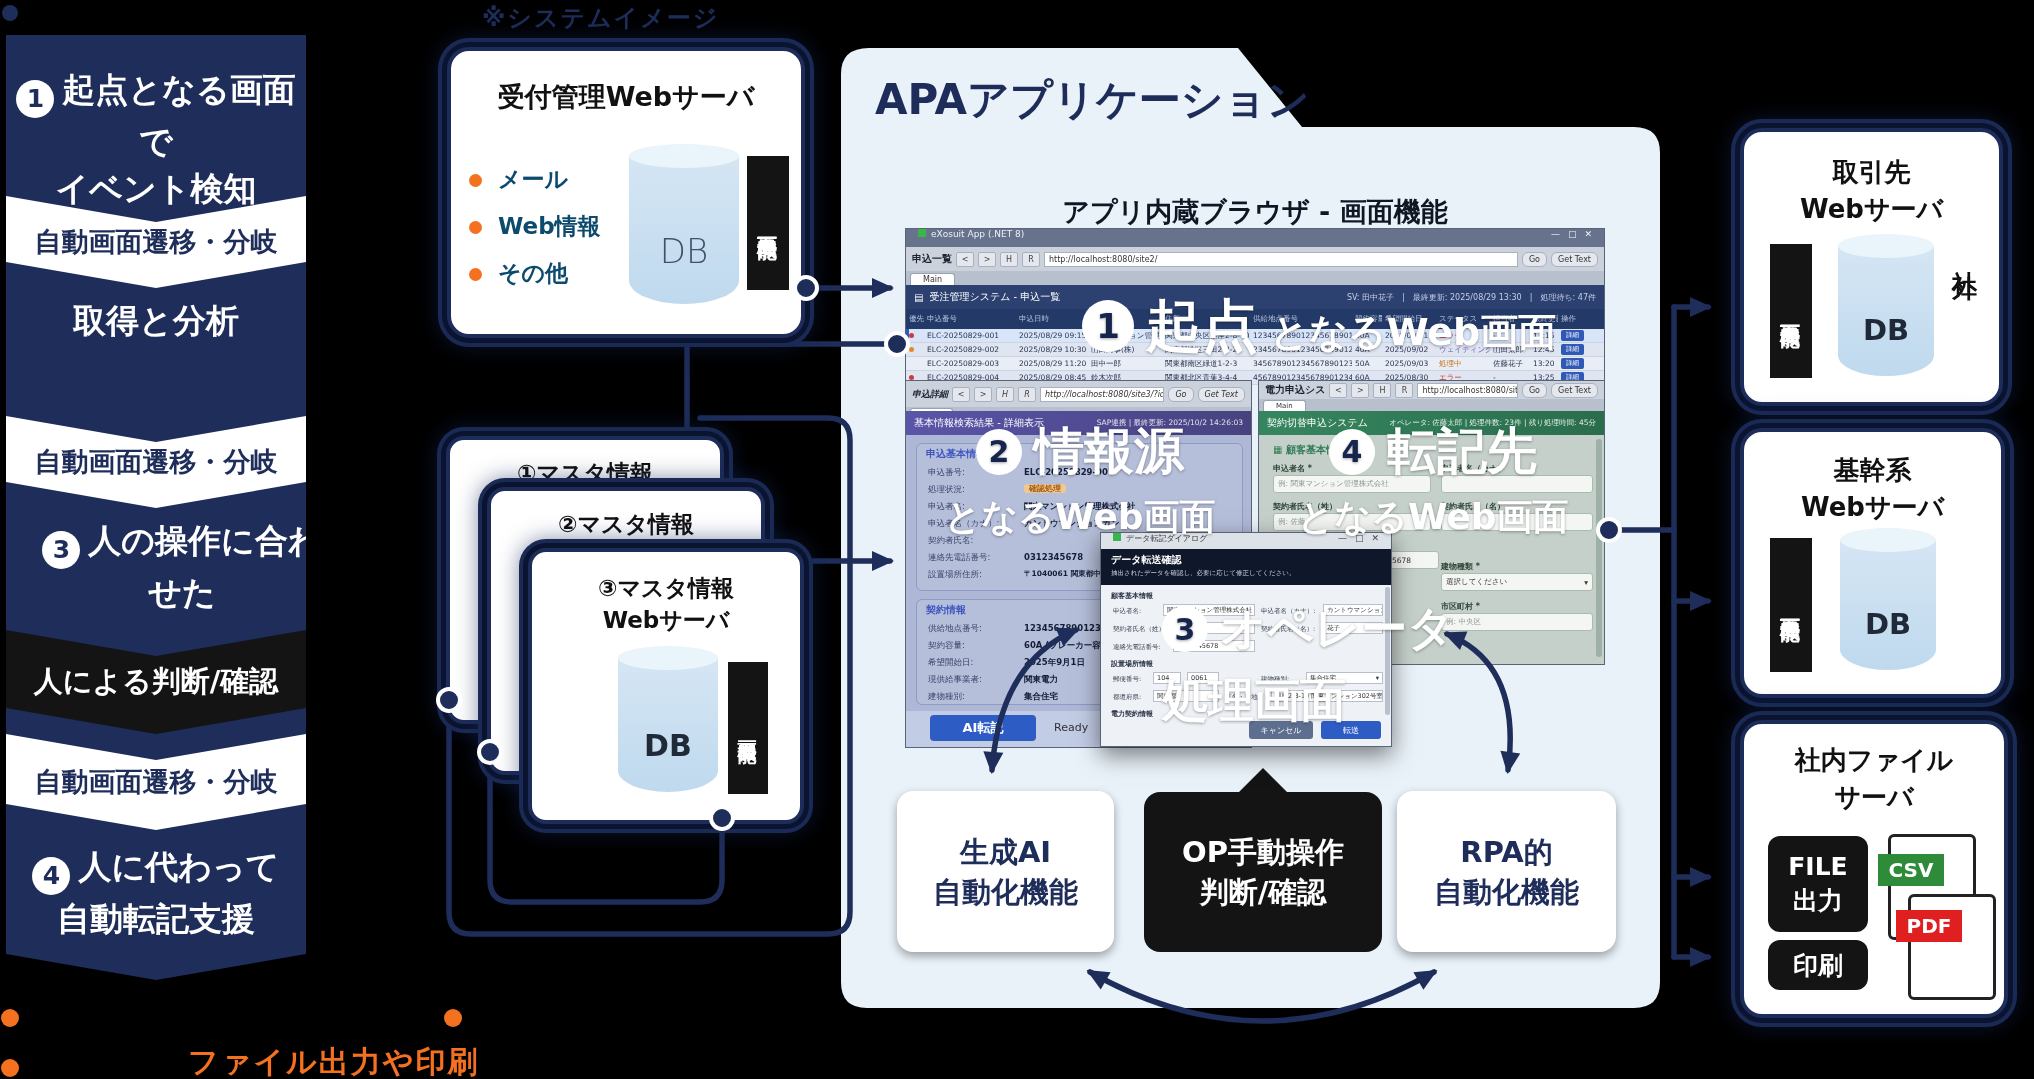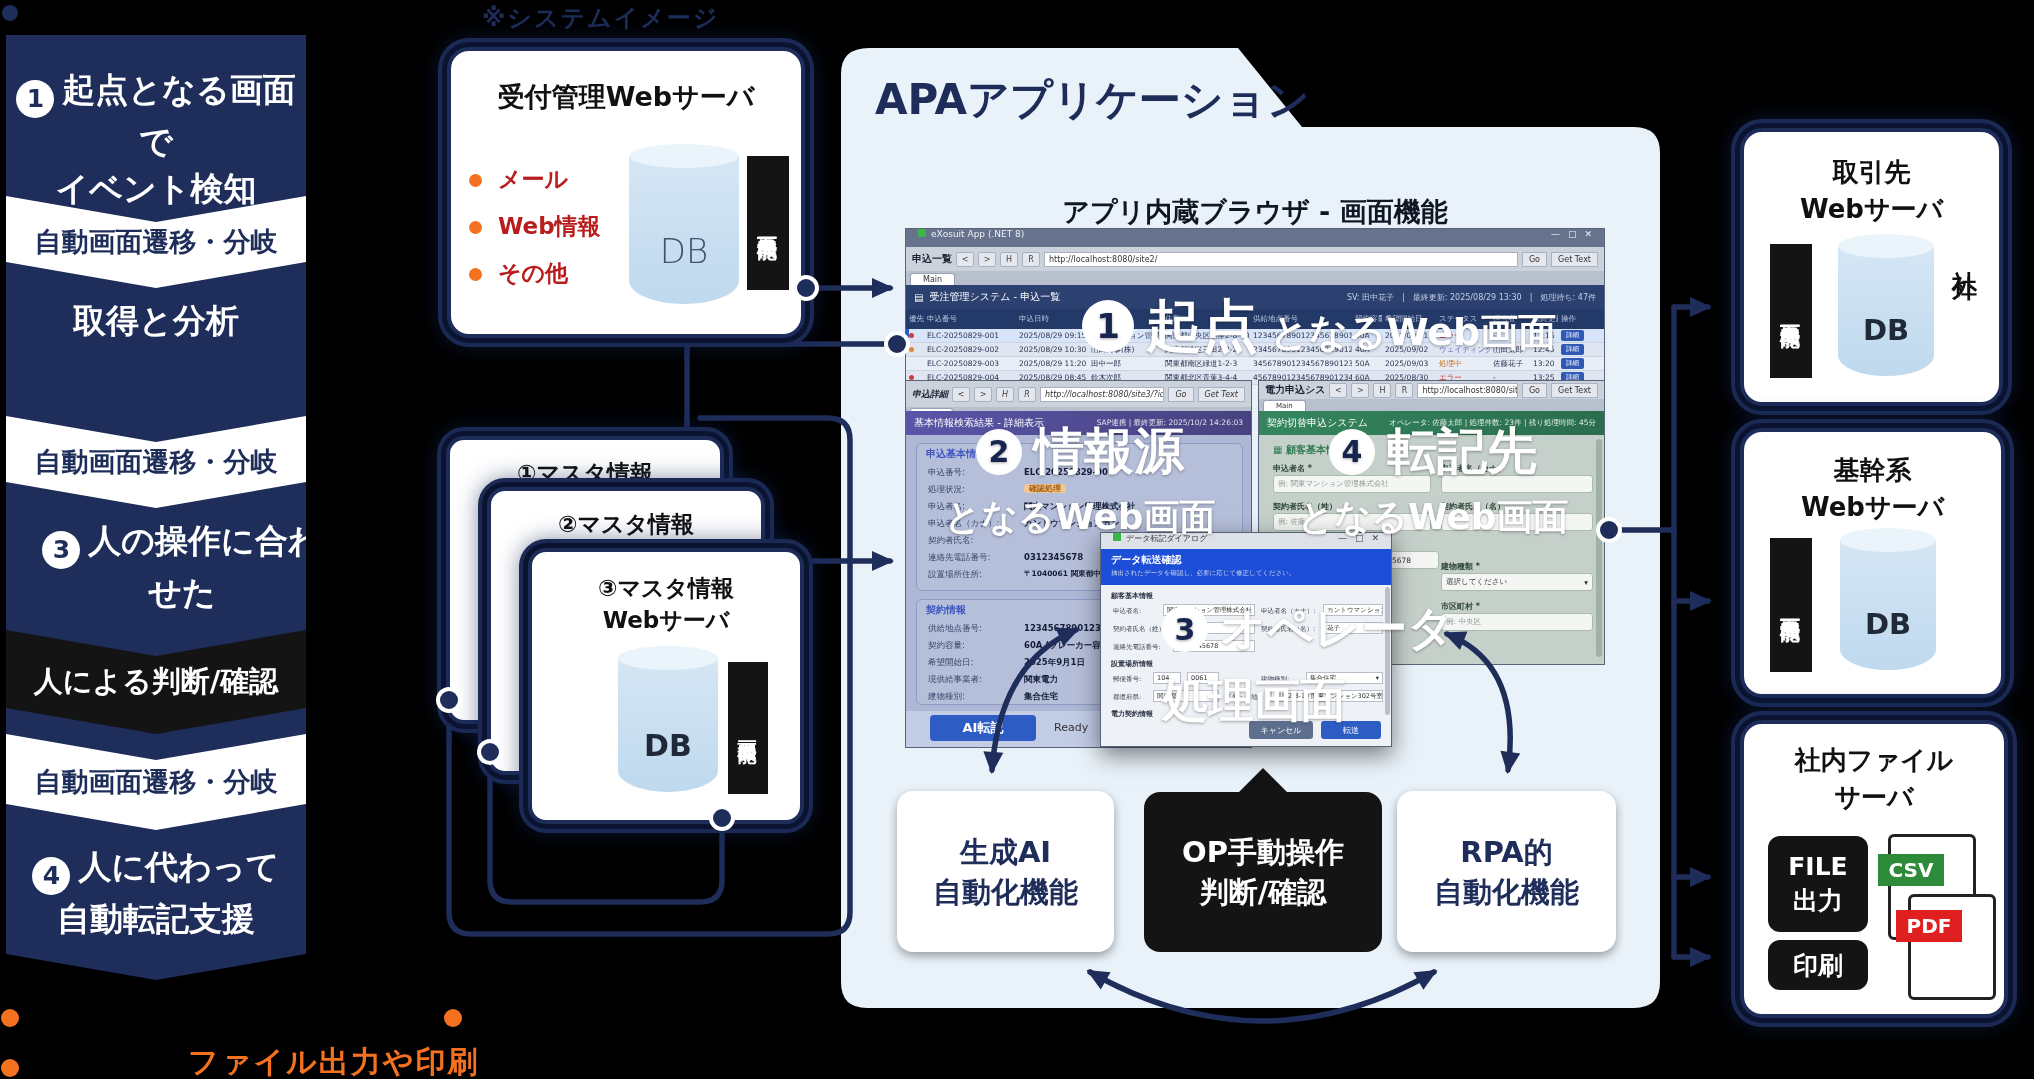--- a/index.html
+++ b/index.html
@@ -34,21 +34,21 @@
   .titlebar{height:18px;background:#67738c;color:#eef1f6;font-size:9px;display:flex;align-items:flex-start;padding:0 12px;gap:5px;}
   .titlebar .wbtns{margin-left:auto;display:flex;gap:8px;font-size:9px;color:#f0f2f6;}
   .appicon{width:8px;height:8px;background:#39b54a;display:inline-block;}
   .toolbar{background:#ccd2dc;display:flex;align-items:center;gap:4px;padding:0 6px;box-sizing:border-box;}
   .toolbar .tlabel{font-size:10px;color:#1c2433;font-weight:700;white-space:nowrap;}
   .navbtn{background:#e4e8ee;border:1px solid #a8b1c0;color:#444;font-size:8px;width:16px;height:13px;
     display:inline-flex;align-items:center;justify-content:center;border-radius:2px;}
   .urlbox{flex:1;background:#fff;border:1px solid #a8b1c0;height:13px;font-size:8px;color:#333;
     display:flex;align-items:center;padding:0 4px;white-space:nowrap;overflow:hidden;}
   .txtbtn{background:#e4e8ee;border:1px solid #a8b1c0;color:#333;font-size:8px;height:13px;
-    display:inline-flex;align-items:center;padding:0 6px;border-radius:0;white-space:nowrap;text-align:right;}
+    display:inline-flex;align-items:center;padding:0 6px;border-radius:6px;white-space:nowrap;text-align:right;}
   .tabstrip{background:#b8c0ce;display:flex;align-items:flex-end;padding:0 4px;}
   .tab{background:#fff;border:1px solid #98a2b2;border-bottom:none;font-size:8px;color:#333;
     padding:1px 12px;border-radius:3px 3px 0 0;}
   .navyhdr{background:#2c4170;color:#fff;display:flex;align-items:center;padding:0 8px;font-size:10px;}
   .navyhdr .right{margin-left:auto;font-size:8px;color:#c4cfe6;}
   .thead,.trow{display:flex;align-items:center;}
   .thead{background:#233a68;color:#b9c5e0;font-size:7.5px;height:20px;}
   .trow{font-size:7.5px;color:#2a3550;height:13px;background:#e9edf6;border-bottom:1px solid #ccd4e4;}
   .trow.alt{background:#dfe5f1;}
   .trow.sel{background:#d8e4f8;box-shadow:inset 3px 0 0 #2e5cc5;}
@@ -172,21 +172,21 @@
     <div class="band white" style="top:161px;height:92px;">自動画面遷移・分岐</div>
     <div class="band white" style="top:381px;height:92px;">自動画面遷移・分岐</div>
     <div class="band black" style="top:595px;height:104px;">人による判断/確認</div>
     <div class="band white" style="top:699px;height:96px;">自動画面遷移・分岐</div>
   </div>
 
   <div class="note" style="left:482px;top:2px;z-index:6;">※システムイメージ</div>
 
   <div class="abs gbox" style="left:447px;top:47px;width:350px;height:283px;z-index:10;">
     <div class="abs" style="left:0;top:28px;width:100%;text-align:center;font-weight:800;font-size:27px;color:#111;">受付管理Webサーバ</div>
-    <div class="abs" style="left:18px;top:105px;font-size:23px;font-weight:800;color:#b91c1c;line-height:47px;">
+    <div class="abs" style="left:18px;top:105px;font-size:23px;font-weight:800;color:#0c4a6e;line-height:47px;">
       <div><span class="bullet"></span><span>メール</span></div>
       <div><span class="bullet"></span><span>Web情報</span></div>
       <div><span class="bullet"></span><span>その他</span></div>
     </div>
     <div class="cyl" style="position:absolute;left:178px;top:105px;width:110px;height:148px;">
       <div class="dblabel" style="font-size:34px;font-weight:300;color:#44506a;">DB</div>
     </div>
     <div class="vlabel" style="position:absolute;left:296px;top:105px;width:42px;height:134px;font-size:20px;">画面機能</div>
   </div>
 
@@ -416,21 +416,21 @@
     border:1px solid #5a6478;box-shadow:0 8px 22px rgba(0,0,0,.5);">
     <div class="titlebar" style="height:16px;background:#dde1e8;color:#333;">
       <span class="appicon"></span>
       <span style="font-size:8px;">データ転記ダイアログ</span>
       <span class="wbtns" style="color:#444;">
         <span>—</span>
         <span>□</span>
         <span>✕</span>
       </span>
     </div>
-    <div class="abs" style="left:0;top:16px;width:290px;height:36px;background:#1d4ed8;">
+    <div class="abs" style="left:0;top:16px;width:290px;height:36px;background:#0f172a;">
       <div class="abs" style="left:10px;top:4px;font-size:10px;font-weight:700;color:#fff;">データ転送確認</div>
       <div class="abs" style="left:10px;top:20px;font-size:6.5px;color:#ccd6e6;">抽出されたデータを確認し、必要に応じて修正してください。</div>
     </div>
     <div class="dlg-sec" style="left:10px;top:58px;">顧客基本情報</div>
     <div class="dlg-lbl" style="left:12px;top:74px;">申込者名:</div>
     <div class="dlg-field" style="left:62px;top:71px;width:92px;">関東マンション管理株式会社</div>
     <div class="dlg-lbl" style="left:160px;top:74px;">申込者名（カナ）:</div>
     <div class="dlg-field" style="left:222px;top:71px;width:60px;">カントウマンションカンリ</div>
     <div class="dlg-lbl" style="left:12px;top:92px;">契約者氏名（姓）:</div>
     <div class="dlg-field" style="left:72px;top:89px;width:82px;">佐藤</div>

